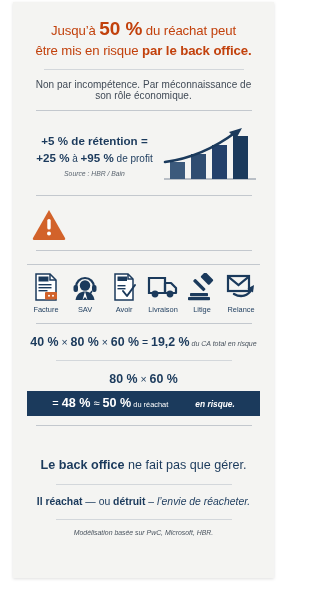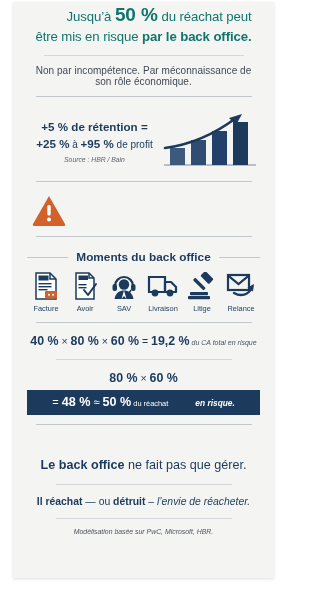--- a/index.html
+++ b/index.html
@@ -16,25 +16,26 @@
     background:#f4f4f2;
     box-sizing:border-box;
     box-shadow:0 1px 3px rgba(0,0,0,0.13);
     display:flex;flex-direction:column;
     align-items:center;
     padding:0 14px;
     color:#1d3557;
   }
   
   .headline{
-    text-align:right;
+    margin-top:14px;
+    text-align:center;
     font-size:13.2px;
     line-height:1.38;
     font-weight:600;
-    color:#0f766e;
+    color:#c2410c;
     letter-spacing:-0.1px;
   }
   .headline .big{font-size:19px;font-weight:700;}
   .headline .reg{font-weight:400;}
   .headline .hv{font-weight:700;}
   .rule{
     width:216px;height:1px;
     background:#c3c8ce;
     margin:9px 0;
     flex:none;
@@ -190,21 +191,20 @@
         <rect x="16.3" y="11" width="3.4" height="10.5" rx="1.6" fill="#ffffff"></rect>
         <circle cx="18" cy="25.5" r="2" fill="#ffffff"></circle>
       </svg>
     </div>
   </div>
 
   <div class="rule"></div>
 
   <div class="moments-head">
     <div class="ln"></div>
-    <div class="t">Moments du back office</div>
     <div class="ln"></div>
   </div>
 
   <div class="icons">
 
     <div class="ic">
       <div class="glyph">
         <svg width="26" height="28" viewBox="0 0 26 28">
           <path d="M3 1 H17 L23 7 V27 H3 Z" fill="#ffffff" stroke="#1b3a5c" stroke-width="1.5"></path>
           <path d="M17 1 V7 H23" fill="none" stroke="#1b3a5c" stroke-width="1.5"></path>
@@ -215,49 +215,49 @@
           <rect x="12" y="19" width="12" height="7.5" rx="1" fill="#d2622a"></rect>
           <circle cx="16" cy="22.8" r="1" fill="#ffffff"></circle>
           <circle cx="20" cy="22.8" r="1" fill="#ffffff"></circle>
         </svg>
       </div>
       <div class="lbl">Facture</div>
     </div>
 
     <div class="ic">
       <div class="glyph">
-        <svg width="26" height="28" viewBox="0 0 26 28">
-          <path d="M4 1 H17 L22 6 V27 H4 Z" fill="#ffffff" stroke="#1b3a5c" stroke-width="1.5"></path>
-          <path d="M17 1 V6 H22" fill="none" stroke="#1b3a5c" stroke-width="1.5"></path>
-          <rect x="6.5" y="3.5" width="9.5" height="4.5" fill="#1b3a5c"></rect>
-          <rect x="6.5" y="12" width="8" height="1.4" fill="#1b3a5c"></rect>
-          <rect x="6.5" y="15" width="8" height="1.4" fill="#1b3a5c"></rect>
-          <path d="M12 18 L16 23 L24 12" fill="none" stroke="#1b3a5c" stroke-width="2" stroke-linecap="round" stroke-linejoin="round"></path>
-        </svg>
-      </div>
-      <div class="lbl">Avoir</div>
-    </div>
-
-    <div class="ic">
-      <div class="glyph">
         <svg width="28" height="28" viewBox="0 0 28 28">
           <path d="M5 14 A9 9 0 0 1 23 14" fill="none" stroke="#1b3a5c" stroke-width="2.2"></path>
           <rect x="2.5" y="12" width="4.5" height="7" rx="2" fill="#1b3a5c"></rect>
           <rect x="21" y="12" width="4.5" height="7" rx="2" fill="#1b3a5c"></rect>
           <circle cx="14" cy="12.5" r="5.2" fill="#1b3a5c"></circle>
           <path d="M4.5 27 C5.5 20.5, 10 18.5, 14 18.5 C18 18.5, 22.5 20.5, 23.5 27 Z" fill="#1b3a5c"></path>
           <path d="M14 18.5 L11.5 27 L14 24 L16.5 27 Z" fill="#ffffff"></path>
           <path d="M21 18 Q19 20.5, 19 22.5" fill="none" stroke="#1b3a5c" stroke-width="1.6"></path>
         </svg>
       </div>
       <div class="lbl">SAV</div>
     </div>
 
     <div class="ic">
       <div class="glyph">
+        <svg width="26" height="28" viewBox="0 0 26 28">
+          <path d="M4 1 H17 L22 6 V27 H4 Z" fill="#ffffff" stroke="#1b3a5c" stroke-width="1.5"></path>
+          <path d="M17 1 V6 H22" fill="none" stroke="#1b3a5c" stroke-width="1.5"></path>
+          <rect x="6.5" y="3.5" width="9.5" height="4.5" fill="#1b3a5c"></rect>
+          <rect x="6.5" y="12" width="8" height="1.4" fill="#1b3a5c"></rect>
+          <rect x="6.5" y="15" width="8" height="1.4" fill="#1b3a5c"></rect>
+          <path d="M12 18 L16 23 L24 12" fill="none" stroke="#1b3a5c" stroke-width="2" stroke-linecap="round" stroke-linejoin="round"></path>
+        </svg>
+      </div>
+      <div class="lbl">Avoir</div>
+    </div>
+
+    <div class="ic">
+      <div class="glyph">
         <svg width="32" height="26" viewBox="0 0 32 26">
           <path d="M2 4 H18 V19 H2 Z" fill="none" stroke="#1b3a5c" stroke-width="2.2"></path>
           <path d="M18 9 H24 L29 14 V19 H18 Z" fill="none" stroke="#1b3a5c" stroke-width="2.2" stroke-linejoin="round"></path>
           <circle cx="8" cy="20" r="3.4" fill="#1b3a5c"></circle>
           <circle cx="23" cy="20" r="3.4" fill="#1b3a5c"></circle>
         </svg>
       </div>
       <div class="lbl">Livraison</div>
     </div>
 

